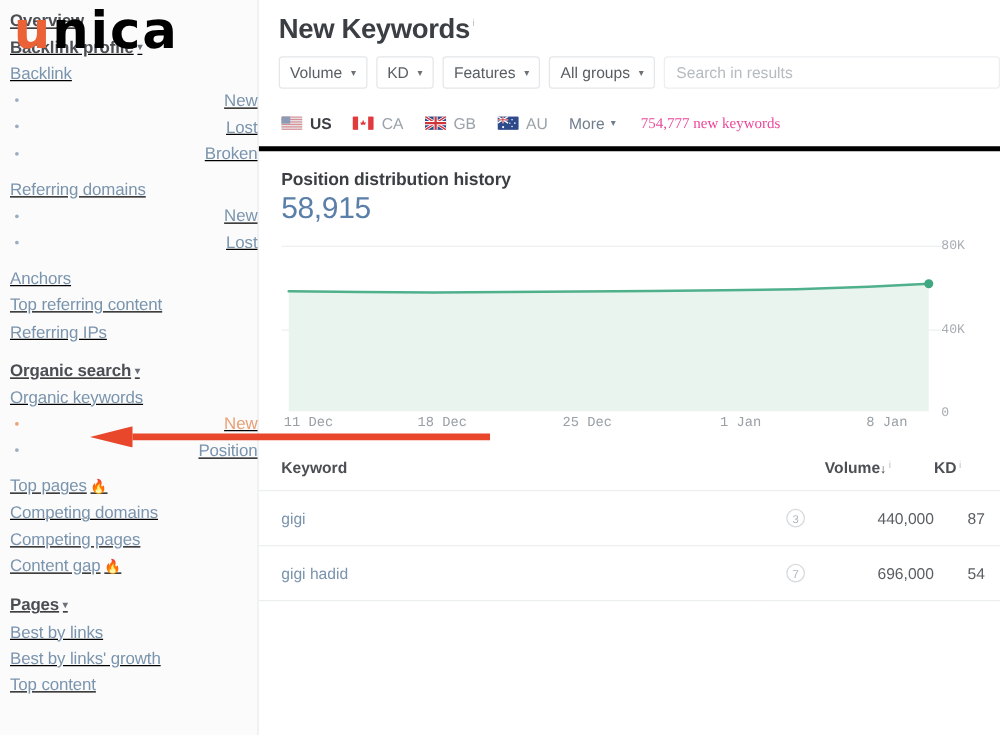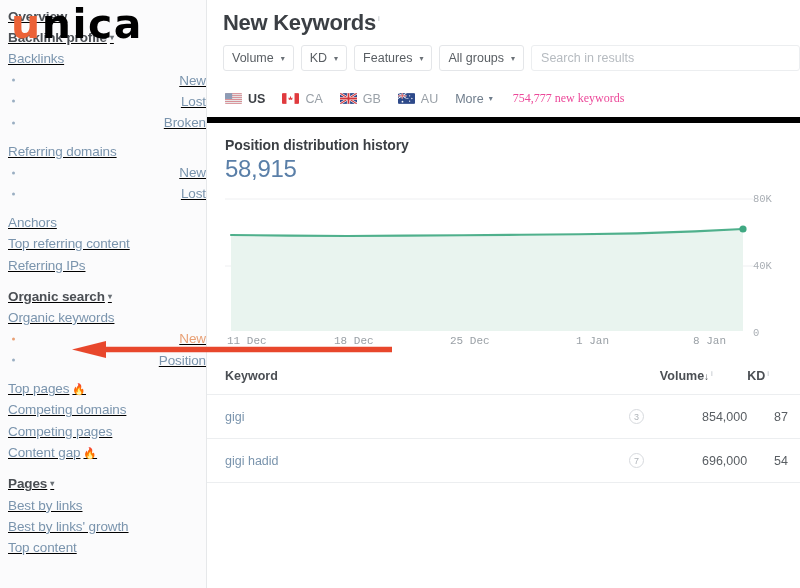--- a/index.html
+++ b/index.html
@@ -157,21 +157,21 @@
     padding: 0 9px;
     font-size: 12.5px;
     color: #b6bbc0;
   }
 
   
   .country-bar {
     display: flex;
     align-items: center;
     padding: 11px 0 11px 18px;
-    border-bottom: 6px solid #000000;
+    border-bottom: 4px solid #000000;
     margin-top: 9px;
     gap: 0;
   }
   .country-item {
     display: flex;
     align-items: center;
     gap: 6px;
     padding-right: 17px;
     font-size: 12.5px;
     color: #9aa1a8;
@@ -282,21 +282,21 @@
 
     <div class="nav-head">
       <span>Overview</span>
     </div>
 
     <div class="nav-head">
       <span>Backlink profile</span><span class="caret-sm">▾</span>
     </div>
 
     <div class="nav-link">
-      <span>Backlinks</span>
+      <span>Backlink</span>
     </div>
     <div class="nav-sub">
       <span class="bullet"></span>
       <span>New</span>
     </div>
     <div class="nav-sub">
       <span class="bullet"></span>
       <span>Lost</span>
     </div>
     <div class="nav-sub">
@@ -512,21 +512,21 @@
             <span>KD</span><span class="sup-i" style="vertical-align:4px">i</span>
           </th>
         </tr>
       </thead>
       <tbody>
         <tr>
           <td class="col-kw">gigi</td>
           <td class="col-pos">
             <span class="pos-badge">3</span>
           </td>
-          <td class="col-vol">854,000</td>
+          <td class="col-vol">440,000</td>
           <td class="col-kd">87</td>
         </tr>
         <tr>
           <td class="col-kw">gigi hadid</td>
           <td class="col-pos">
             <span class="pos-badge">7</span>
           </td>
           <td class="col-vol">696,000</td>
           <td class="col-kd">54</td>
         </tr>

